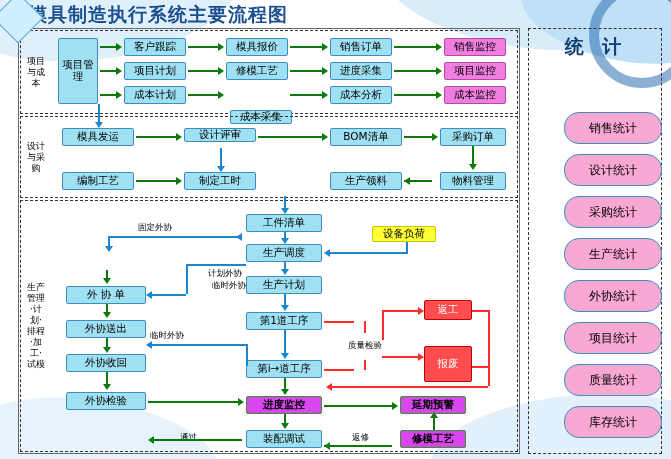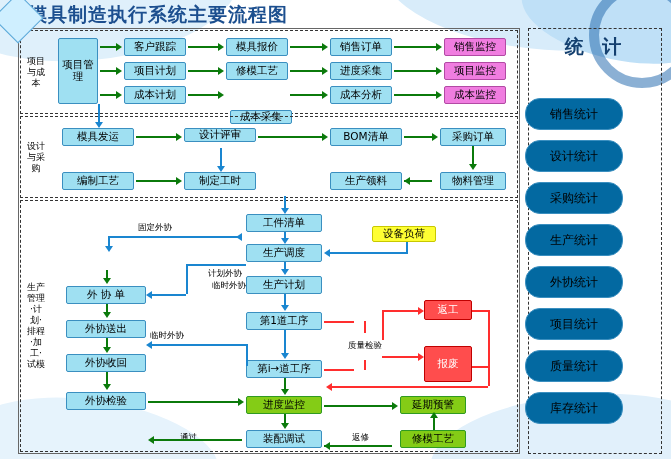--- a/index.html
+++ b/index.html
@@ -26,21 +26,21 @@
   .s3{left:20px;top:200px;width:496px;height:250px;}
 
   .rail{position:absolute;width:20px;text-align:center;font-size:9px;line-height:11px;color:#000;
         letter-spacing:0px;word-break:break-all;}
 
   
   .bx{position:absolute;box-sizing:border-box;display:flex;align-items:center;justify-content:center;
       font-size:10.5px;color:#000;text-align:center;border:1px solid #4a8fd0;border-radius:2px;
       background:#aee3f5;line-height:1.1;}
   .cyan{background:#9fe0f2;border-color:#3a8fc0;}
-  .green{background:#84cc16;border-color:#2f9a22;}
+  .green{background:#d946ef;border-color:#2f9a22;font-weight:bold;}
   .magenta{background:#f07de0;border-color:#b24aa4;}
   .yellow{background:#ffff33;border-color:#c8c800;}
   .red{background:#ff4d4d;border-color:#c00000;color:#fff;}
   .oval{border-radius:50%/50%;}
   .diamond{background:#cfefff;border:1px solid #5aa7d8;transform:rotate(45deg);}
 
   
   .ln{position:absolute;background:#0b7a0b;}
   .ln.h{height:2px;}
   .ln.v{width:2px;}
@@ -55,22 +55,22 @@
   .ar.db{border-top:6px solid #1a86d0;border-left:4px solid transparent;border-right:4px solid transparent;}
   .ar.rr{border-left:6px solid #ff2e2e;border-top:4px solid transparent;border-bottom:4px solid transparent;}
   .ar.lr{border-right:6px solid #ff2e2e;border-top:4px solid transparent;border-bottom:4px solid transparent;}
 
   .lbl{position:absolute;font-size:8.5px;color:#000;white-space:nowrap;}
 
   
   .rpanel{position:absolute;left:528px;top:28px;width:132px;height:424px;border:1px dashed #333;}
   .rtitle{position:absolute;left:540px;top:34px;width:112px;text-align:center;font-size:19px;font-weight:bold;
           color:#14406f;font-family:"DejaVu Serif","Liberation Serif",serif;letter-spacing:6px;}
-  .pill{position:absolute;left:525px;width:96px;height:30px;border-radius:15px;border:1px solid #3a8fc0;
-        background:#0369a1;display:flex;align-items:center;justify-content:center;font-size:12px;color:#000;}
+  .pill{position:absolute;left:564px;width:96px;height:30px;border-radius:15px;border:1px solid #3a8fc0;
+        background:#f9a8d4;display:flex;align-items:center;justify-content:center;font-size:12px;color:#000;margin-top:14px;}
 </style>
 </head>
 <body>
 
 <div id="root">
 
   <div class="swoosh sw1"></div>
   <div class="swoosh sw2"></div>
   <div class="swoosh sw3"></div>
   <div class="swoosh sw4"></div>

